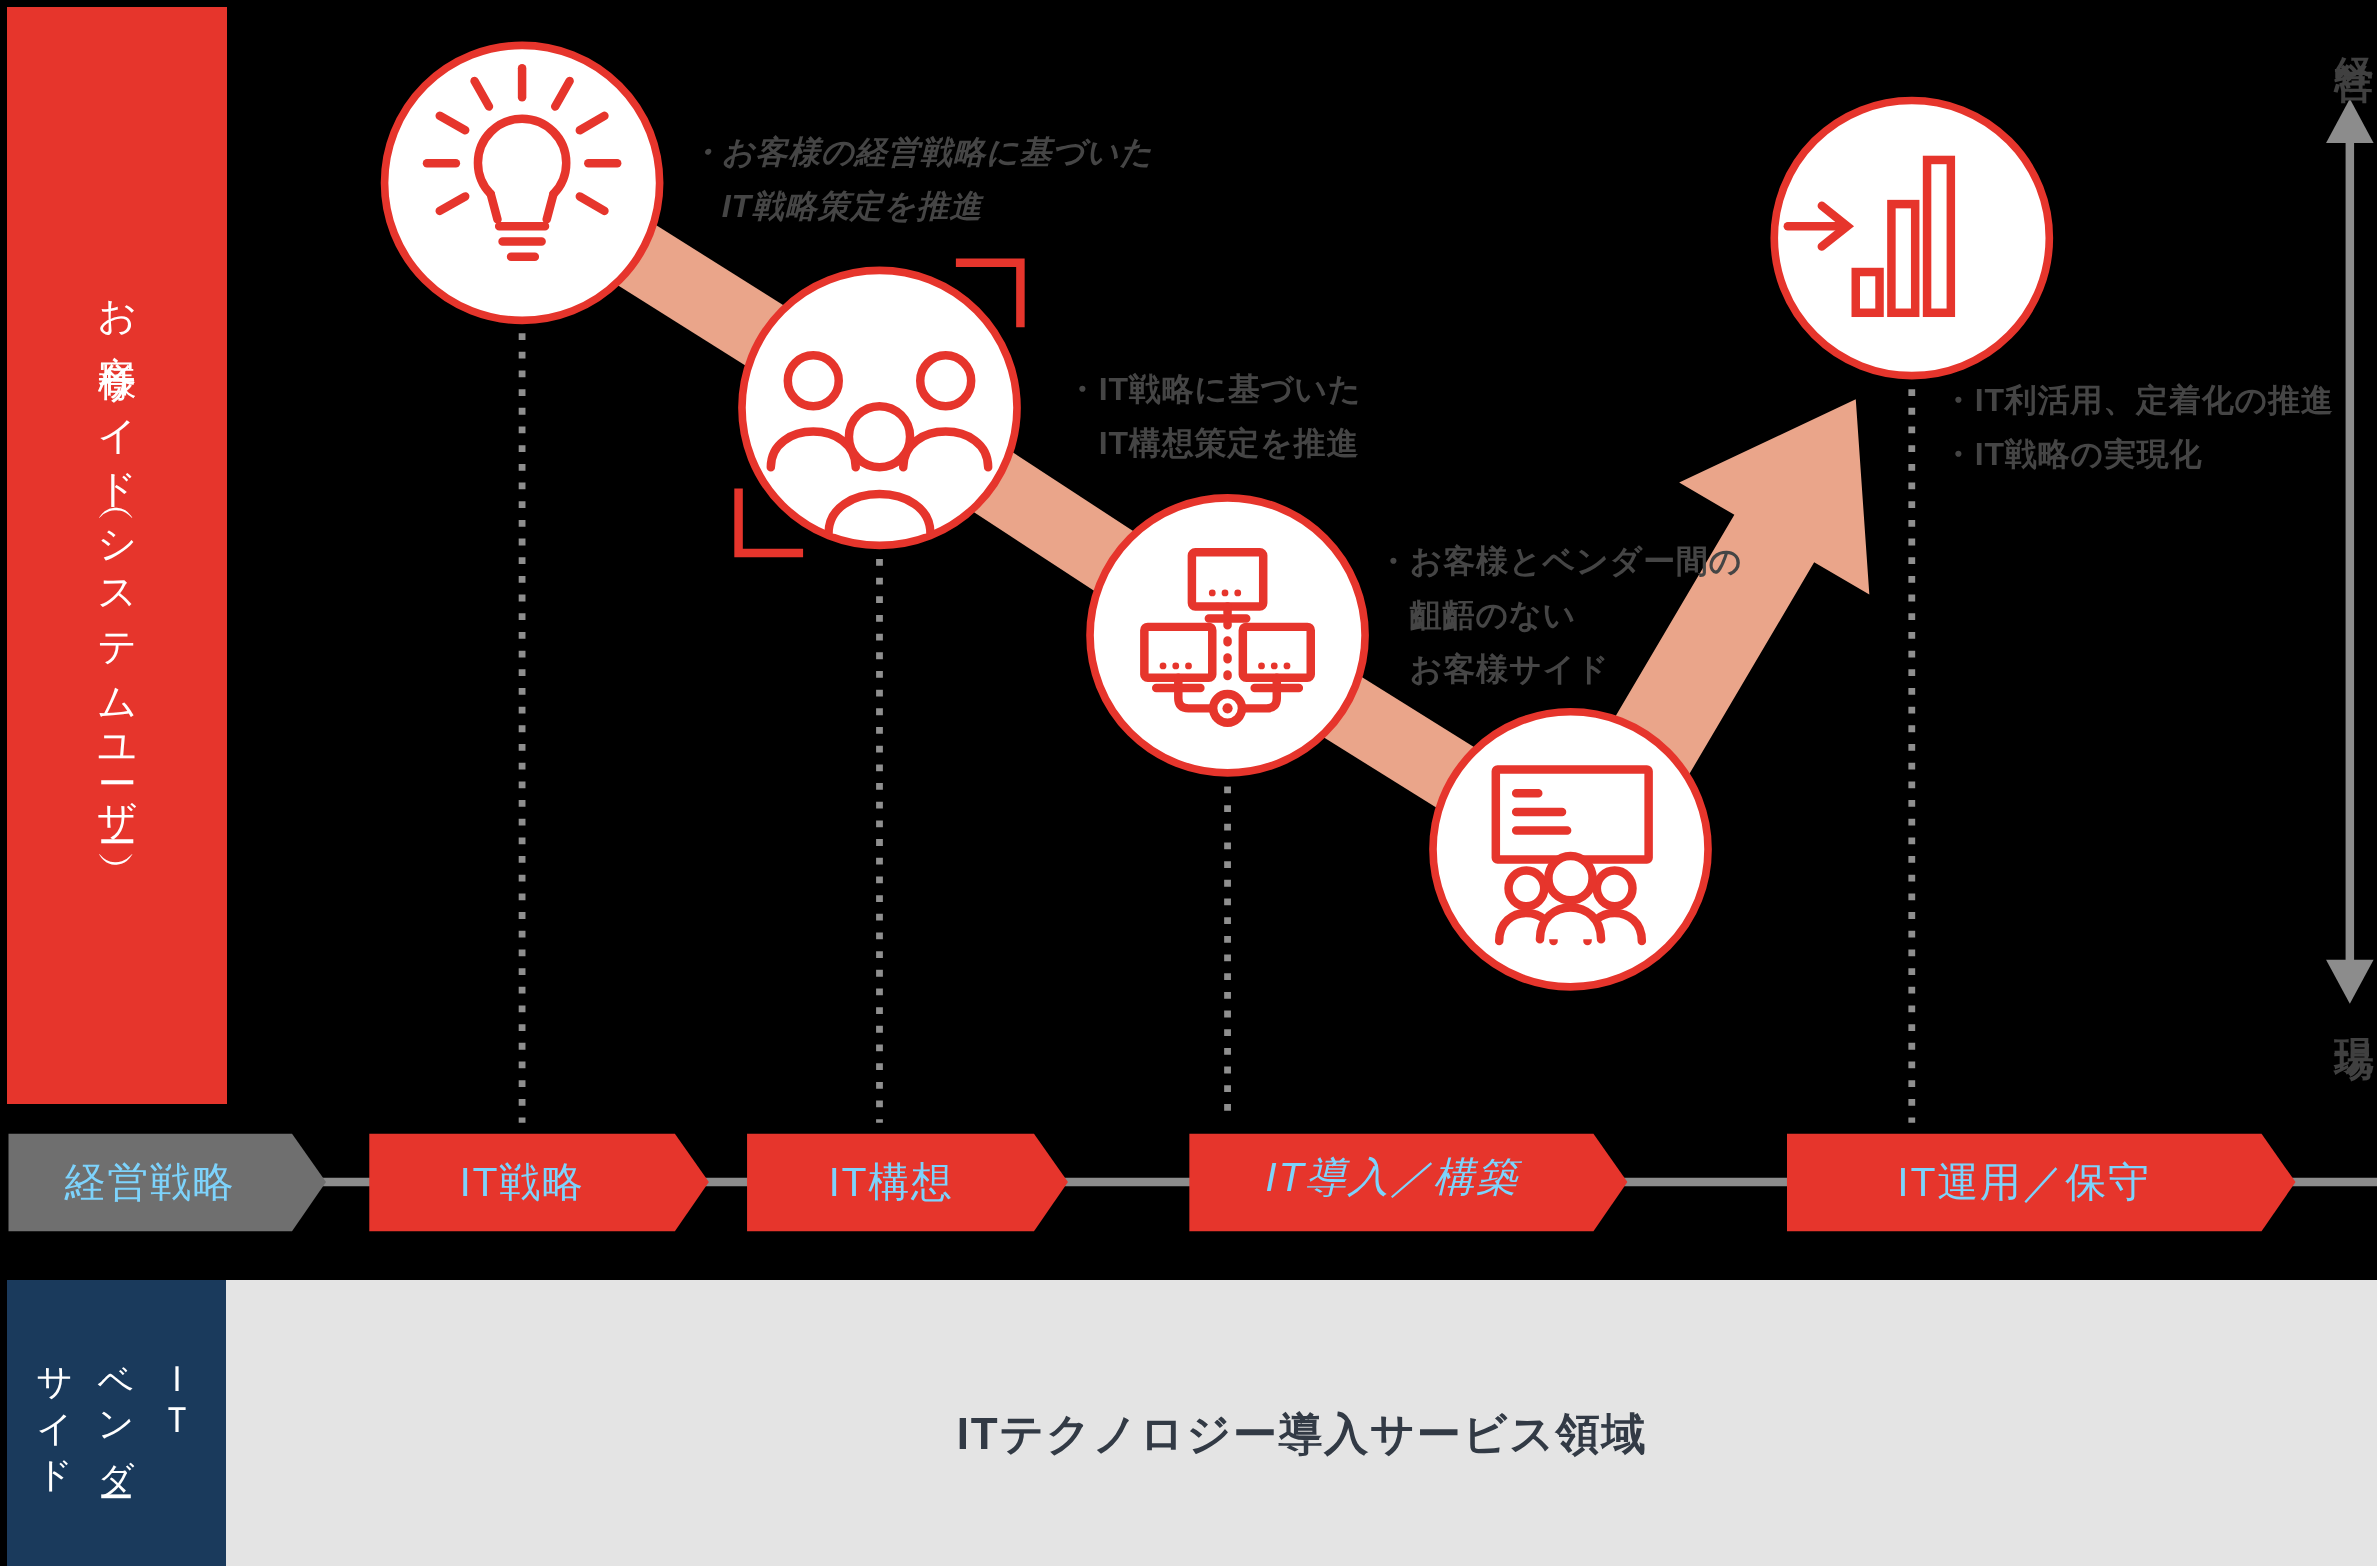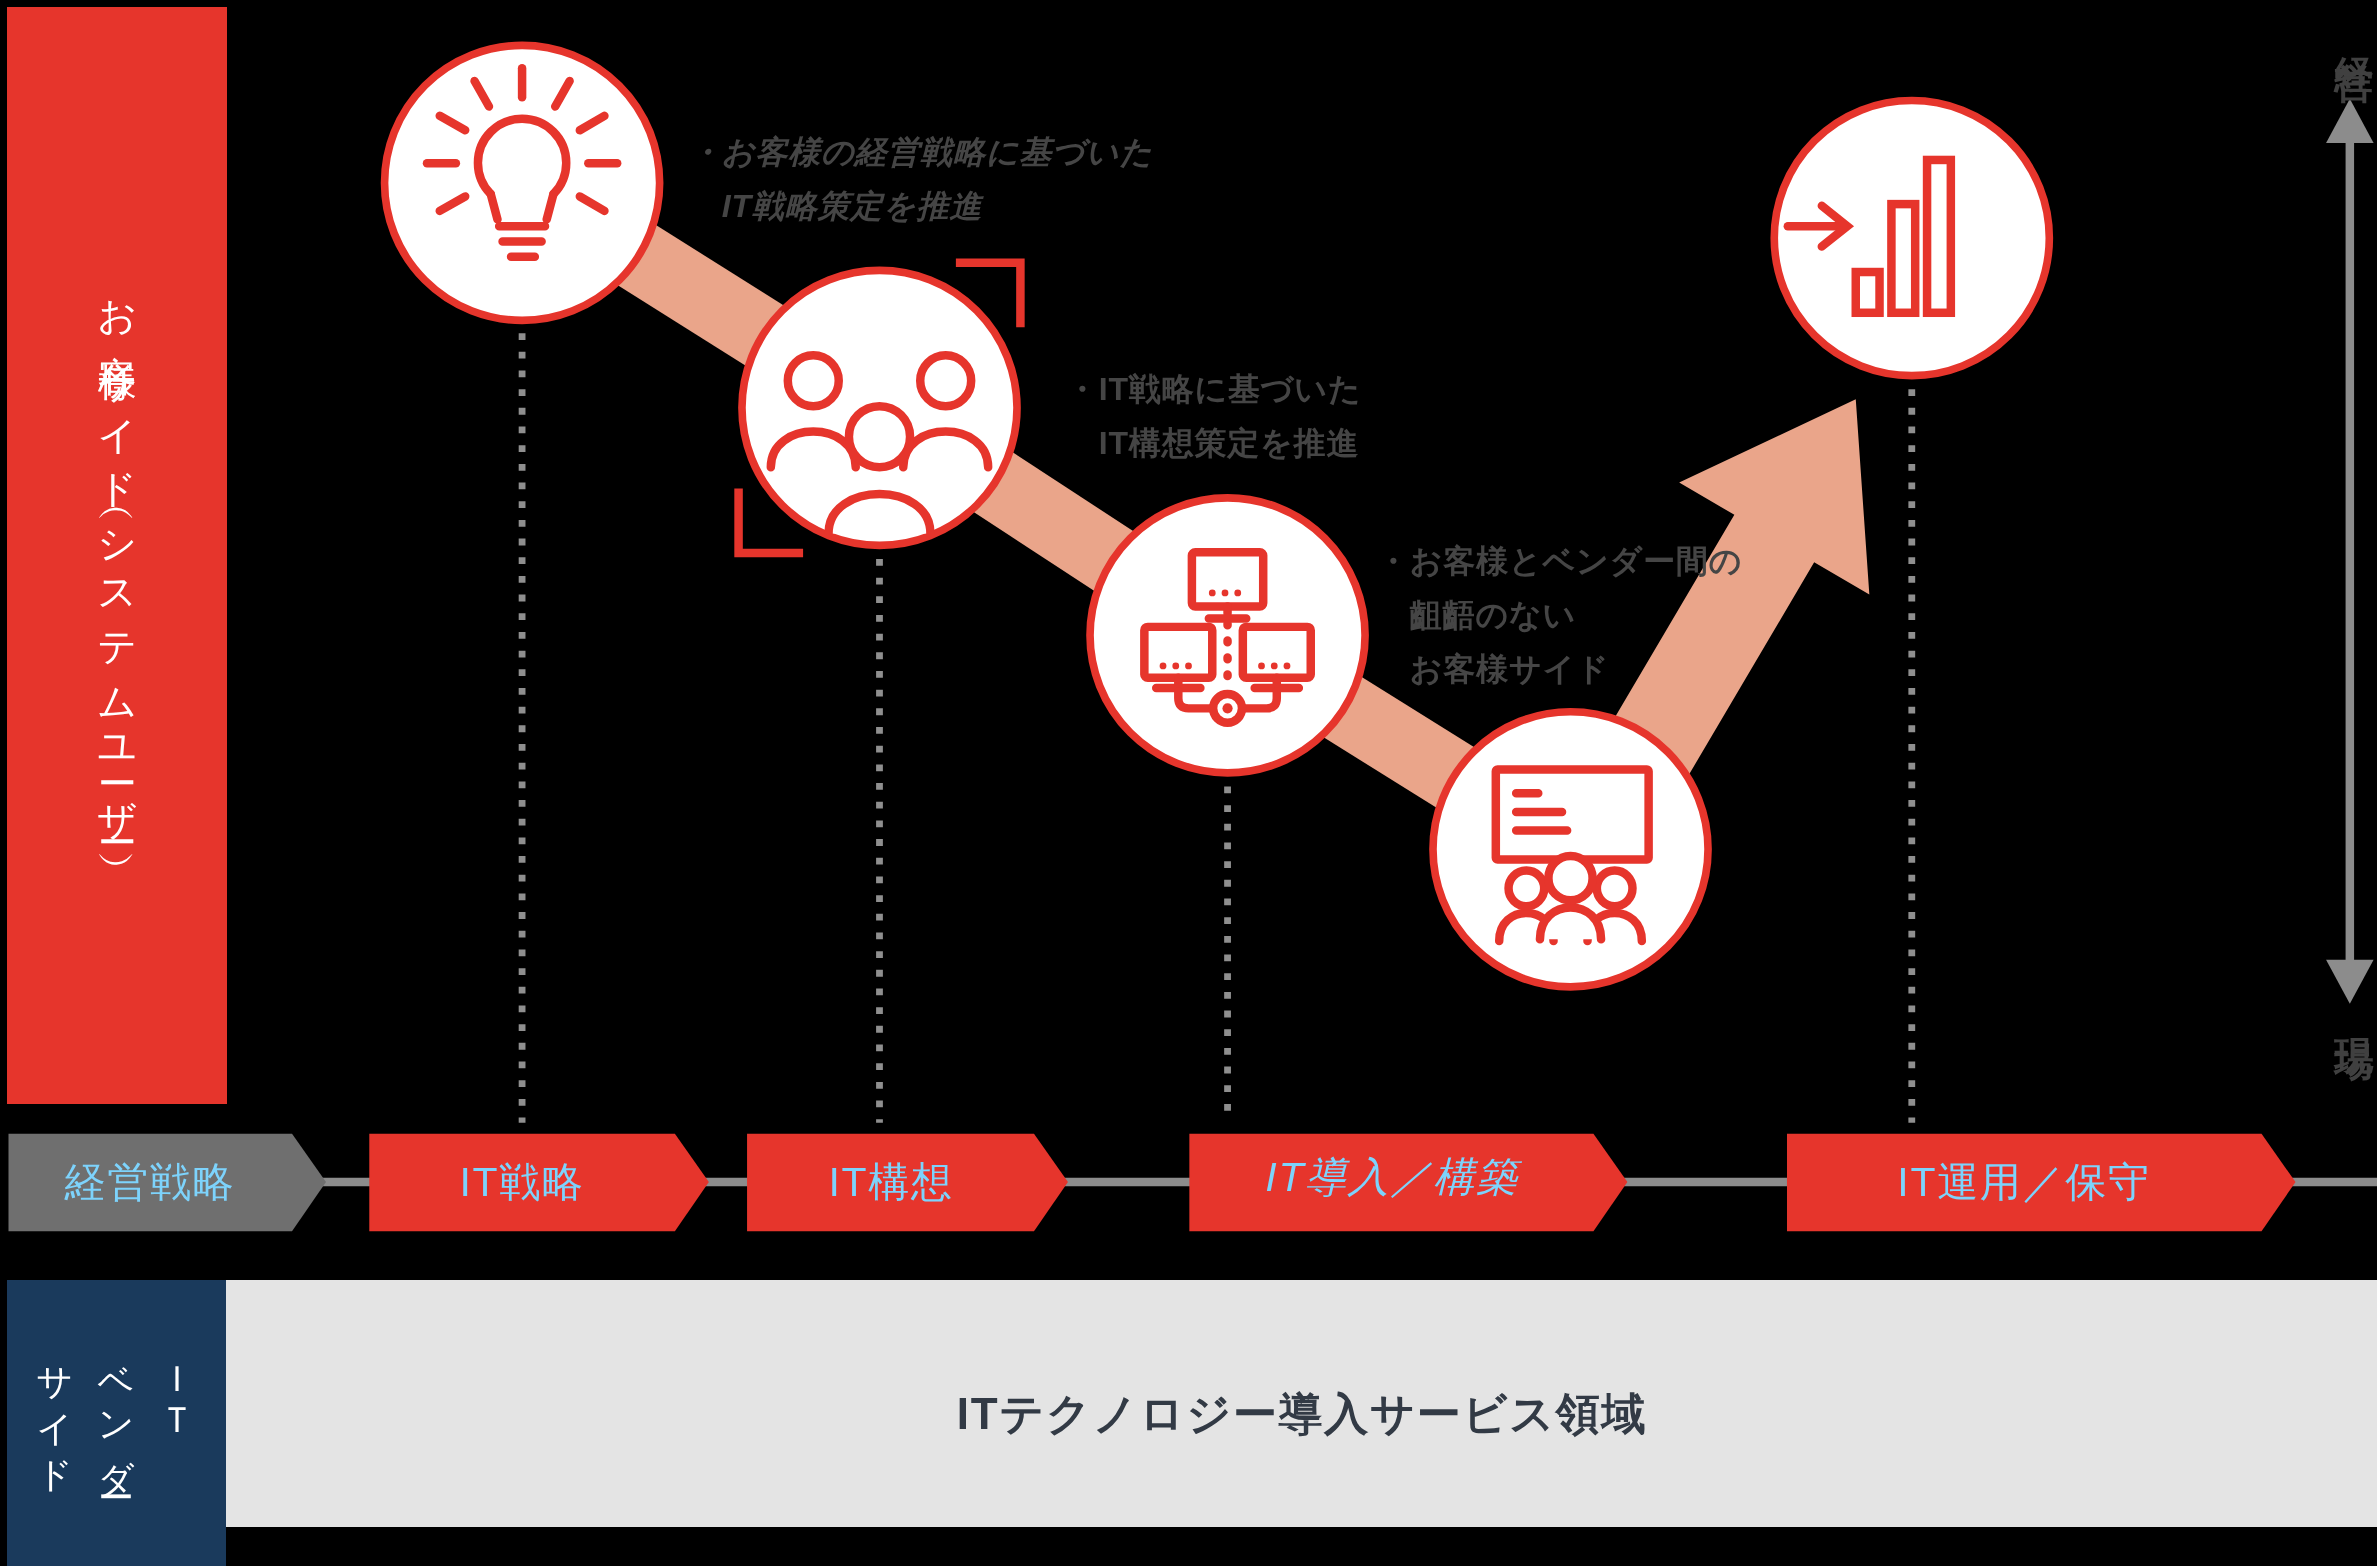--- a/index.html
+++ b/index.html
@@ -40,21 +40,21 @@
   
   .vendor-box{
     position:absolute;left:6.8px;top:1280px;width:219px;height:286px;
     background:#1a3a5c;display:flex;align-items:flex-start;justify-content:center;
   }
   .vendor-box .vtext{
     writing-mode:vertical-rl;text-orientation:mixed;color:#fff;font-size:36px;
     line-height:1.7;letter-spacing:5.1px;white-space:pre-line;margin-top:61px;font-weight:400;
   }
   .service-box{
-    position:absolute;left:226px;top:1280px;width:2152px;height:247px;
+    position:absolute;left:226px;top:1280px;width:2152px;height:286px;
     background:#e4e4e4;display:flex;align-items:center;justify-content:center;
   }
   .service-box .label{
     color:#323a45;font-size:44px;font-weight:700;letter-spacing:1.7px;margin-top:22px;
   }
 </style>
 </head>
 <body>
 
 <div class="stage">
@@ -180,20 +180,22 @@
   <div class="chev-label" style="left:1392px;top:1177px;font-style:italic;">IT導入／構築</div>
   <div class="chev-label" style="left:2024px;top:1182px;">IT運用／保守</div>
 
   <div class="note" style="left:689px;top:126px;font-style:italic;">・お客様の経営戦略に基づいた
 　IT戦略策定を推進</div>
   <div class="note" style="left:1050px;top:363px;margin-left:16px;">・IT戦略に基づいた
 　IT構想策定を推進</div>
   <div class="note" style="left:1377px;top:535px;">・お客様とベンダー間の
 　齟齬のない
 　お客様サイド</div>
+  <div class="note" style="left:1942px;top:374px;">・IT利活用、定着化の推進
+・IT戦略の実現化</div>
 
   <div class="axis-label" style="left:2327px;top:25.5px;">経営</div>
   <div class="axis-label" style="left:2327px;top:1007px;">現場</div>
 
   <div class="vendor-box">
     <div class="vtext">ＩＴ
 ベンダー
 サイド</div>
   </div>
   <div class="service-box">

